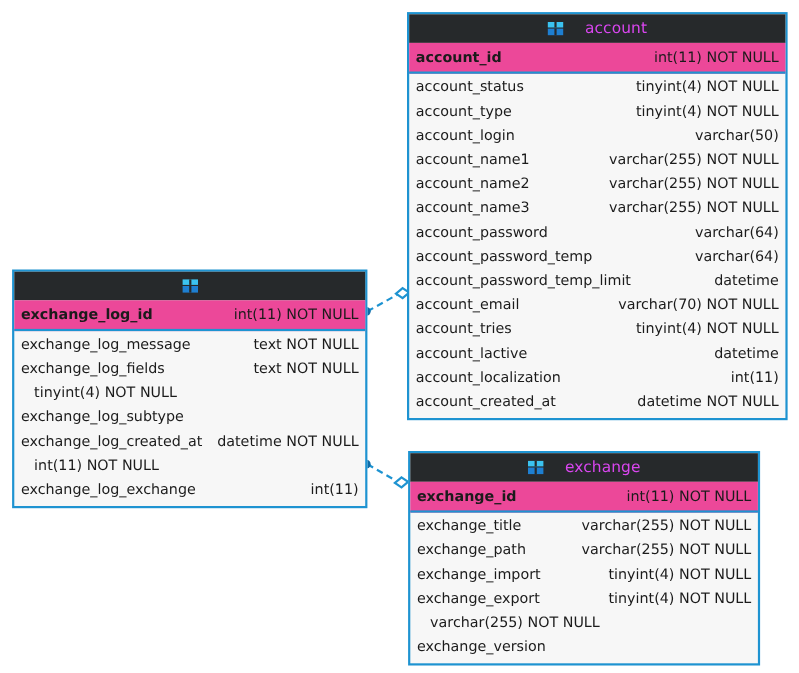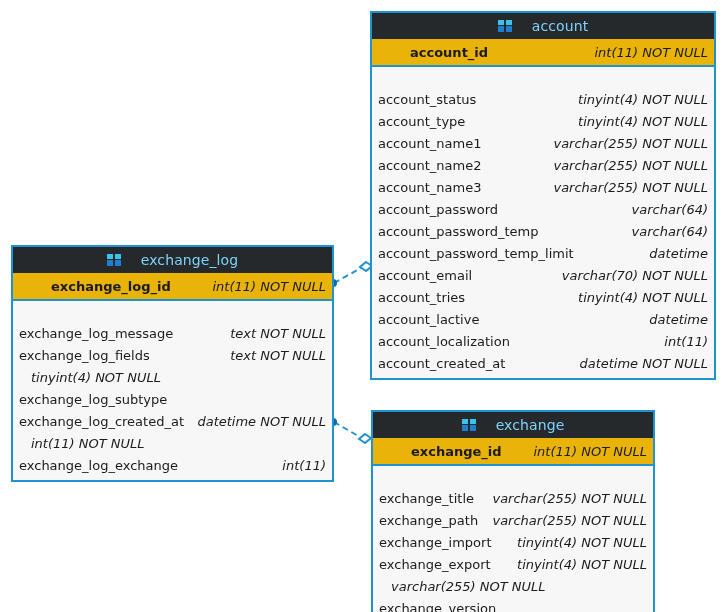--- a/index.html
+++ b/index.html
@@ -26,21 +26,21 @@
   
   .entity {
     position: absolute;
     box-sizing: border-box;
     border: 2px solid #1e93d1;
     background: #f7f7f7;
     z-index: 2;
   }
   .entity-header {
     background: #26292b;
-    color: #7dd3fc;
+    color: #d946ef;
     height: 26px;
     display: flex;
     align-items: center;
     justify-content: center;
     gap: 20px;
     font-size: 14px;
     line-height: 26px;
     letter-spacing: 0.1px;
     text-align: right;
   }
@@ -73,42 +73,41 @@
   .table-icon .ic-bot:after {
     content: "";
     position: absolute;
     left: 6px; top: 0;
     width: 2px; height: 6px;
     background: #26292b;
   }
   .header-title { white-space: nowrap; }
 
   .pk-row {
-    background: #eab308;
+    background: #ec4899;
     border-bottom: 2px solid #1e93d1;
-    padding-left: 32px;
   }
   .field-row {
     display: flex;
     align-items: center;
     justify-content: space-between;
     height: 22px;
     padding: 0 6px;
     font-size: 13px;
     color: #1b1b1b;
     white-space: nowrap;
   }
   .pk-row .field-row {
     height: 26px;
     font-weight: bold;
   }
   .pk-row .field-type { font-weight: normal; }
   .field-name { text-align: left; }
-  .field-type { text-align: right; margin-left: 12px; font-style: italic; }
-  .body-rows { padding: 21px 0 4px 0; }
+  .field-type { text-align: right; margin-left: 12px; }
+  .body-rows { padding: 1px 0 4px 0; }
 
   
   #links {
     position: absolute;
     inset: 0;
     width: 726px;
     height: 612px;
     z-index: 1;
     overflow: visible;
   }
@@ -150,20 +149,24 @@
     <div class="body-rows">
       <div class="field-row">
           <span class="field-name">account_status</span>
           <span class="field-type">tinyint(4) NOT NULL</span>
         </div>
       <div class="field-row">
           <span class="field-name">account_type</span>
           <span class="field-type">tinyint(4) NOT NULL</span>
         </div>
       <div class="field-row">
+          <span class="field-name">account_login</span>
+          <span class="field-type">varchar(50)</span>
+        </div>
+      <div class="field-row">
           <span class="field-name">account_name1</span>
           <span class="field-type">varchar(255) NOT NULL</span>
         </div>
       <div class="field-row">
           <span class="field-name">account_name2</span>
           <span class="field-type">varchar(255) NOT NULL</span>
         </div>
       <div class="field-row">
           <span class="field-name">account_name3</span>
           <span class="field-type">varchar(255) NOT NULL</span>
@@ -202,21 +205,20 @@
         </div>
     </div>
   </div>
 
   <div class="entity" style="left:11px; top:245px; width:323px;">
     <div class="entity-header">
       <span class="table-icon">
           <span class="ic-top"></span>
           <span class="ic-bot"></span>
         </span>
-      <span class="header-title">exchange_log</span>
     </div>
     <div class="pk-row">
       <div class="field-row">
         <span class="field-name">exchange_log_id</span>
         <span class="field-type">int(11) NOT NULL</span>
       </div>
     </div>
     <div class="body-rows">
       <div class="field-row">
           <span class="field-name">exchange_log_message</span>
@@ -239,21 +241,21 @@
       <div class="field-row">
           <span class="field-type">int(11) NOT NULL</span>
         </div>
       <div class="field-row">
           <span class="field-name">exchange_log_exchange</span>
           <span class="field-type">int(11)</span>
         </div>
     </div>
   </div>
 
-  <div class="entity" style="left:371px; top:410px; width:284px;">
+  <div class="entity" style="left:371px; top:410px; width:320px;">
     <div class="entity-header">
       <span class="table-icon">
           <span class="ic-top"></span>
           <span class="ic-bot"></span>
         </span>
       <span class="header-title">exchange</span>
     </div>
     <div class="pk-row">
       <div class="field-row">
         <span class="field-name">exchange_id</span>

